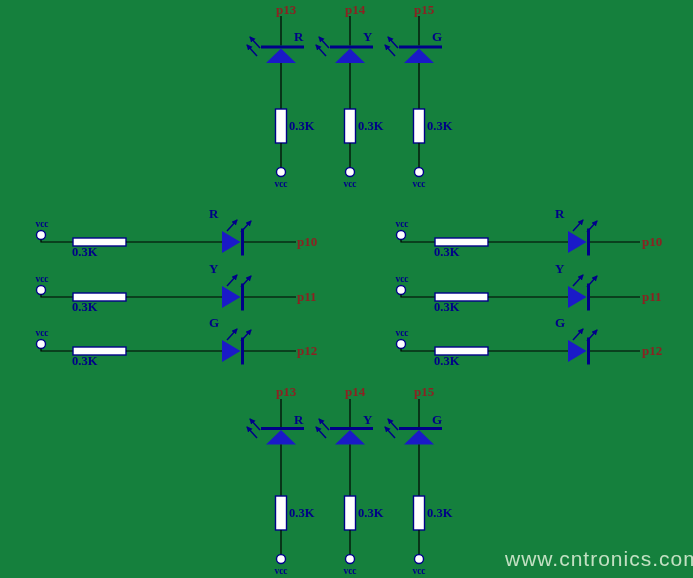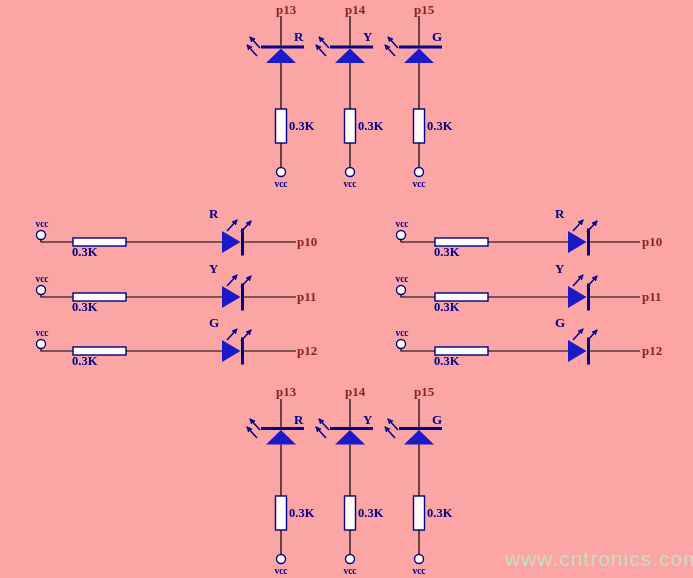--- a/index.html
+++ b/index.html
@@ -1,16 +1,16 @@
 <!DOCTYPE html>
 <html><head>
 <meta charset="utf-8">
 <style>
   html,body{margin:0;padding:0;background:#fff;}
-  .stage{position:relative;width:693px;height:578px;background:#fca5a5;overflow:hidden;}
+  .stage{position:relative;width:693px;height:578px;background:#15803d;overflow:hidden;}
   svg{position:absolute;left:0;top:0;}
   text{font-family:"Liberation Serif", serif;font-weight:bold;}
   .wire{stroke:#000000;stroke-width:1.2;fill:none;}
   .cmp{stroke:#000088;stroke-width:1.4;fill:#ffffff;}
   .bar{stroke:#000088;stroke-width:3;}
   .ledfill{fill:#1a1ac8;stroke:none;}
   .arrow{stroke:#000088;stroke-width:1.5;marker-end:url(#ah);}
   .pin{fill:#8b2222;font-size:13px;}
   .lbl{fill:#000088;font-size:13px;}
   .res{fill:#000088;font-size:12.5px;}

